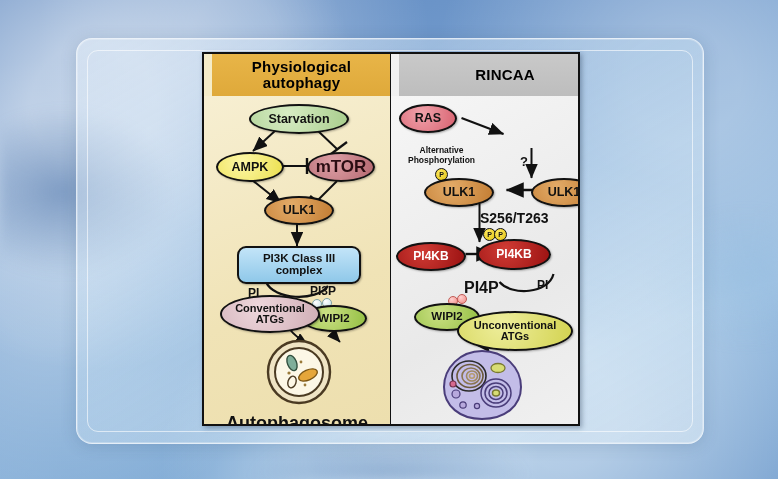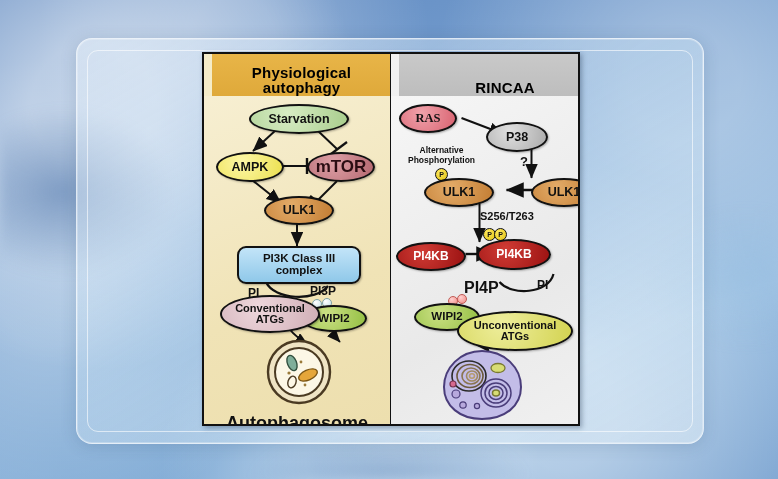--- a/index.html
+++ b/index.html
@@ -54,21 +54,21 @@
   .panel{position:absolute;top:0;bottom:0;overflow:hidden;}
   #panel-left{left:0;width:187px;background:#f5ecc9;}
   #panel-right{left:187px;width:220px;background:#ececec;
     background:linear-gradient(135deg,#f2f2f2,#e6e6e6 55%,#efefef);}
   #panel-left .panel-body{position:absolute;left:0;right:0;top:42px;bottom:0;
     background:linear-gradient(160deg,#f7efd2,#f0e3b6 60%,#eddfae);}
   #panel-right .panel-body{position:absolute;left:0;right:0;top:42px;bottom:0;
     background:linear-gradient(150deg,#f6f6f6,#e9e9e9 60%,#f1f1f1);}
   .panel-head{
     position:absolute;left:8px;right:0;top:0;height:42px;
-    display:flex;align-items:flex-end;justify-content:center;text-align:center;
+    display:flex;align-items:center;justify-content:center;text-align:center;
     font-weight:bold;font-size:15px;color:#000;line-height:1.05;
     letter-spacing:.2px;
   }
   #panel-left .panel-head{background:linear-gradient(180deg,#e8b548,#dfa93a);
     border-bottom:2px solid #111;}
   #panel-right .panel-head{background:linear-gradient(180deg,#c9c9c9,#bdbdbd);
     border-bottom:2px solid #111;}
   #panel-divider{position:absolute;left:186px;top:0;bottom:0;width:2px;background:#111;}
   
   .node{
@@ -230,49 +230,45 @@
         <path d="M72,108 L72,146" stroke="#111" stroke-width="2" fill="none" marker-end="url(#arrR)"></path>
 
         <path d="M58,158 L86,158" stroke="#111" stroke-width="2.4" fill="none" marker-end="url(#arrR)"></path>
 
         <path d="M146,178 C141,198 104,200 92,186" stroke="#111" stroke-width="2.2" fill="none"></path>
 
         <path d="M62,232 L82,256" stroke="#111" stroke-width="1.8" fill="none" stroke-dasharray="5,3" marker-end="url(#arrR)"></path>
       </svg>
 
       <div class="node" style="left:8px;top:8px;width:54px;height:25px;font-size:12.5px;
-                  background:radial-gradient(circle at 38% 28%,#f0a2ab,#d8616f);font-family:Liberation Serif, serif;">
+                  background:radial-gradient(circle at 38% 28%,#f0a2ab,#d8616f);">
         <span>RAS</span>
       </div>
 
-      <div class="node" style="left:95px;top:26px;width:58px;height:26px;font-size:12.5px;
-                  background:radial-gradient(circle at 38% 28%,#e0e0e0,#a9a9a9);">
-        <span>P38</span>
-      </div>
 
       <div class="plain" style="left:17px;top:50px;font-size:8.5px;text-align:center;line-height:1.15;">
         <span>Alternative</span><br>
         <span>Phosphorylation</span>
       </div>
 
       <div class="plain" style="left:129px;top:58px;font-size:13px;">?</div>
 
       <div class="phos" style="left:44px;top:72px;">P</div>
 
       <div class="node" style="left:33px;top:82px;width:66px;height:25px;font-size:12.5px;
                   background:radial-gradient(circle at 38% 28%,#e3ab68,#c27c32);">
         <span>ULK1</span>
       </div>
 
       <div class="node" style="left:140px;top:82px;width:62px;height:25px;font-size:12.5px;
                   background:radial-gradient(circle at 38% 28%,#e3ab68,#c27c32);">
         <span>ULK1</span>
       </div>
 
-      <div class="plain" style="left:89px;top:114px;font-size:11px;">S256/T263</div>
+      <div class="plain" style="left:89px;top:114px;font-size:14px;">S256/T263</div>
 
       <div class="phos" style="left:92px;top:132px;">P</div>
       <div class="phos" style="left:103px;top:132px;">P</div>
 
       <div class="node" style="left:5px;top:146px;width:66px;height:25px;font-size:12px;color:#fff;
                   background:radial-gradient(circle at 38% 28%,#cf3b34,#9a1111);">
         <span>PI4KB</span>
       </div>
 
       <div class="node" style="left:86px;top:143px;width:70px;height:27px;font-size:12px;color:#fff;

